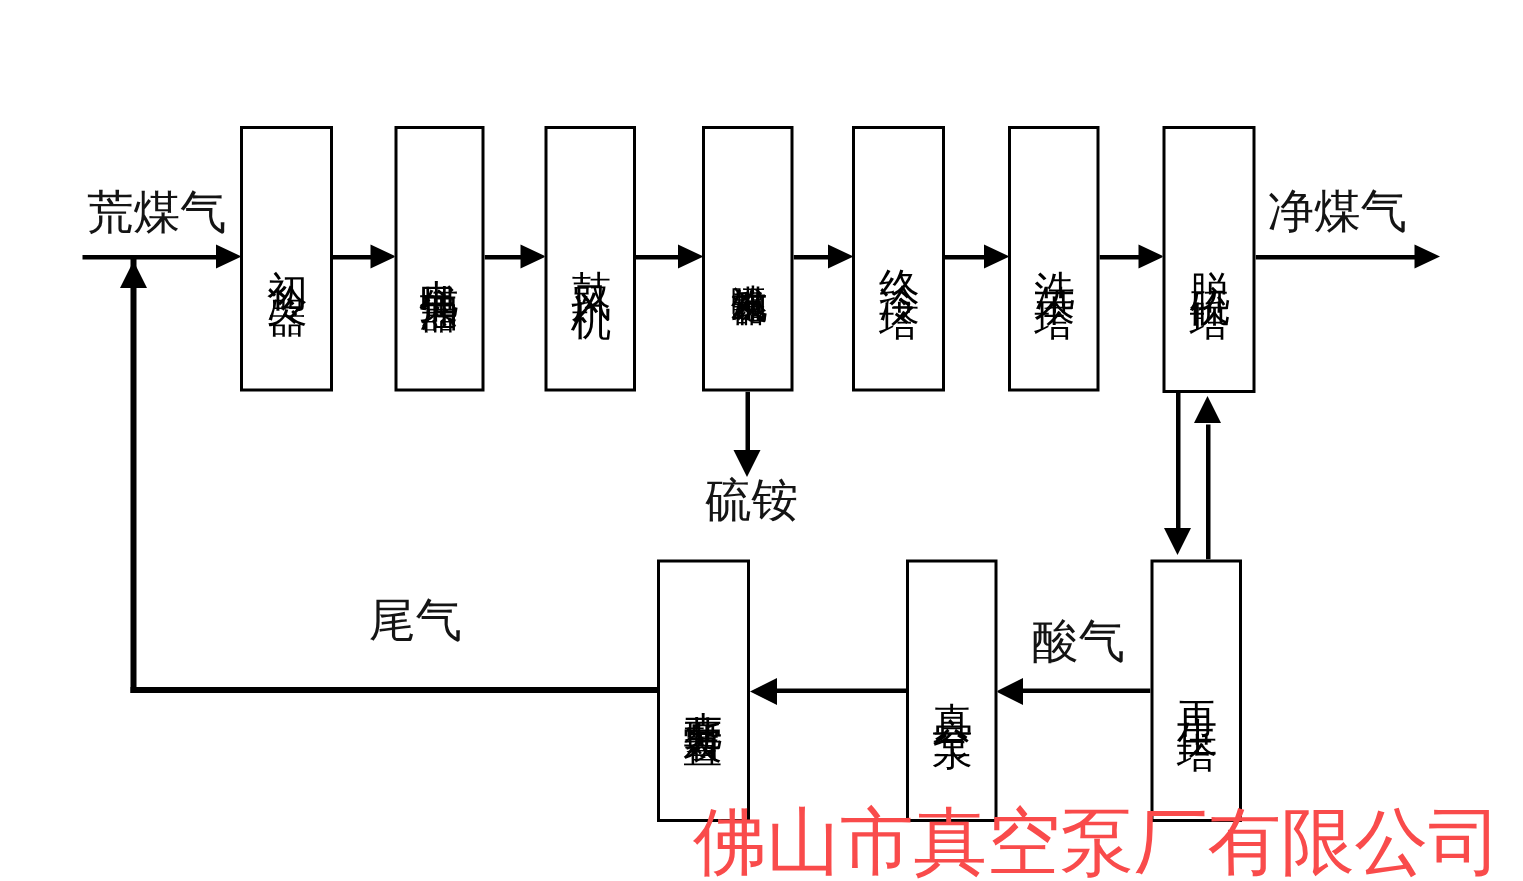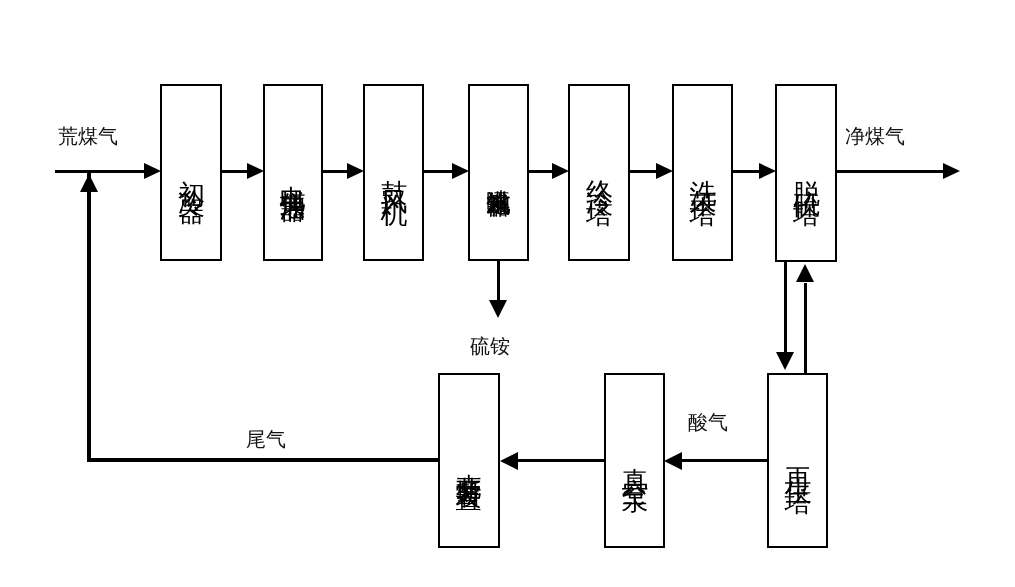--- a/index.html
+++ b/index.html
@@ -30,21 +30,21 @@
   .hline { position:absolute; background:#000; height:3px; z-index:1; }
   .hline.thick { height:4px; }
   .vline { position:absolute; background:#000; width:3px; z-index:1; }
   .vline.thick { width:4px; }
   .arr { position:absolute; width:0; height:0; z-index:1; }
   .arr.right { border-top:8px solid transparent; border-bottom:8px solid transparent; border-left:17px solid #000; }
   .arr.left  { border-top:9px solid transparent; border-bottom:9px solid transparent; border-right:18px solid #000; }
   .arr.up    { border-left:9px solid transparent; border-right:9px solid transparent; border-bottom:18px solid #000; }
   .arr.down  { border-left:9px solid transparent; border-right:9px solid transparent; border-top:18px solid #000; }
   .lbl {
-    position:absolute; font-size:20px; color:#141414;
+    position:absolute; font-size:31px; color:#141414;
     white-space:nowrap; line-height:1; z-index:2;
   }
   .watermark {
     position:absolute; left:462px; top:537px;
     font-family:"Liberation Serif", serif;
     font-size:49px; color:#f94b4b; white-space:nowrap;
     z-index:10; line-height:1;
   }
 </style>
 </head>
@@ -80,23 +80,23 @@
   </div>
   <div class="node n3" style="left:604px; top:373px; width:61px; height:175px;">
     <span>真空泵</span>
   </div>
   <div class="node n3" style="left:767px; top:373px; width:61px; height:175px;">
     <span>再生塔</span>
   </div>
 
   <div class="lbl" style="left:58px; top:126px;">荒煤气</div>
   <div class="lbl" style="left:845px; top:128px;font-family:Liberation Mono, monospace;">净煤气</div>
-  <div class="lbl" style="left:470px; top:336px;text-align:center;">硫铵</div>
+  <div class="lbl" style="left:470px; top:318px;text-align:center;">硫铵</div>
   <div class="lbl" style="left:688px; top:412px;">酸气</div>
-  <div class="lbl" style="left:246px; top:429px;">尾气</div>
+  <div class="lbl" style="left:246px; top:398px;">尾气</div>
 
   <div class="hline" style="left:55px;  top:170px; width:92px;"></div>
   <div class="arr right" style="left:144px; top:163px;"></div>
 
   <div class="hline" style="left:222px; top:170px; width:27px;"></div>
   <div class="arr right" style="left:247px; top:163px;"></div>
 
   <div class="hline" style="left:323px; top:170px; width:26px;"></div>
   <div class="arr right" style="left:347px; top:163px;"></div>
 
@@ -126,14 +126,15 @@
   <div class="hline" style="left:681px; top:459px; width:86px;"></div>
   <div class="arr left" style="left:664px; top:452px;"></div>
 
   <div class="hline" style="left:517px; top:459px; width:88px;"></div>
   <div class="arr left" style="left:500px; top:452px;"></div>
 
   <div class="hline thick" style="left:87px; top:458px; width:353px;"></div>
   <div class="vline thick" style="left:87px; top:172px; height:290px;"></div>
   <div class="arr up" style="left:80px; top:174px;"></div>
 
+  <div class="watermark">佛山市真空泵厂有限公司</div>
 
 </div>
 
 </body></html>

